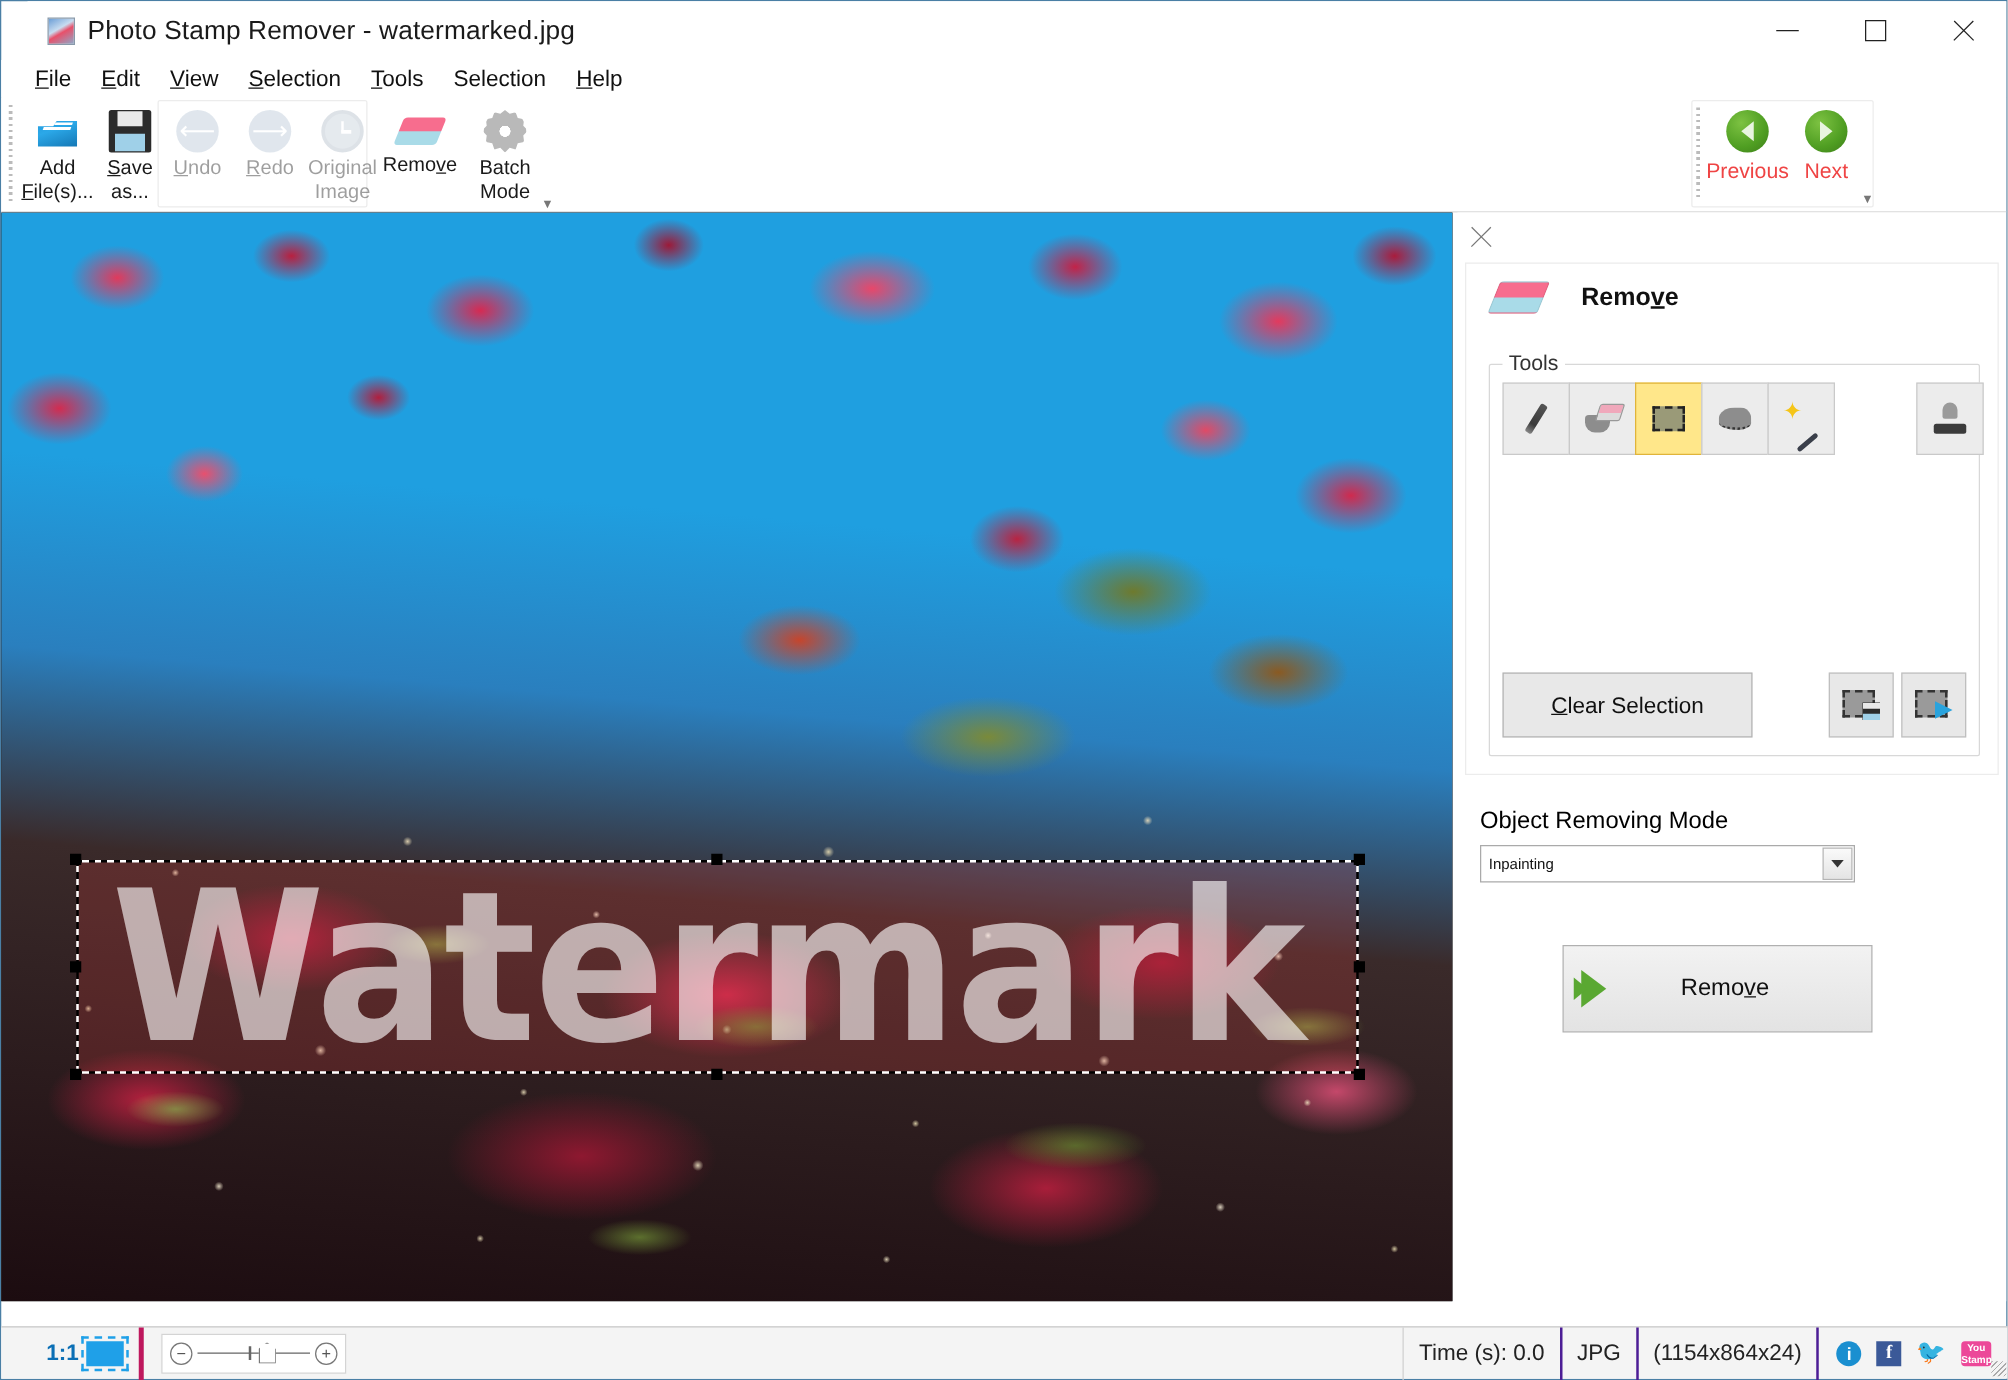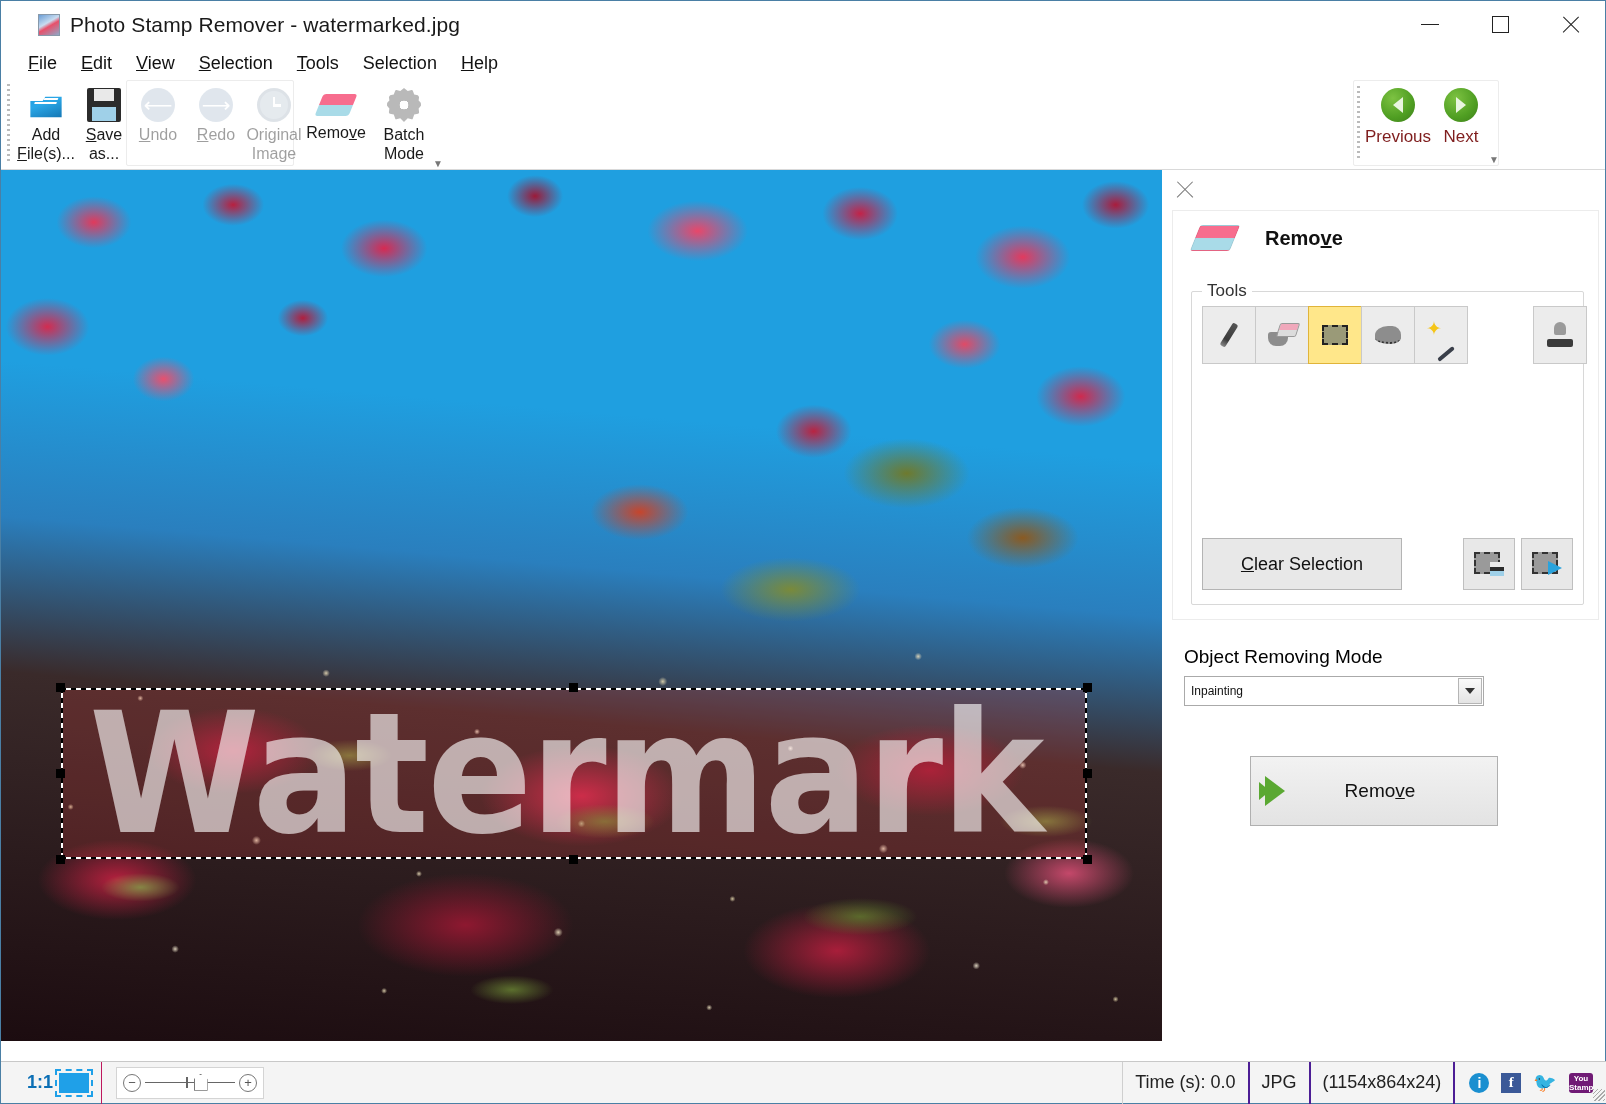--- a/index.html
+++ b/index.html
@@ -121,21 +121,21 @@
     border-radius: 50%;
     background: radial-gradient(circle at 35% 30%, #7dc242 0%, #4f9e22 60%, #3d7d1a 100%);
     display: flex; align-items: center; justify-content: center;
   }
   .ico-navcirc span {
     display:block; width: 0; height: 0;
     border-top: 8px solid transparent; border-bottom: 8px solid transparent;
   }
   .nav-prev span { border-right: 10px solid #e9f5e0; }
   .nav-next span { border-left: 10px solid #e9f5e0; }
-  .nav-label { font-size: 17px; color: #7f1d1d; margin-top: 2px; text-align:center; }
+  .nav-label { font-size: 17px; color: #ef4444; margin-top: 2px; text-align:center; }
   .rib-overflow {
     position: absolute; font-size: 10px; color: #777;
   }
 
   
   .canvas-wrap {
     position: absolute; left: 0; top: 169px; width: 1161px; height: 871px;
     overflow: hidden; background: #000;
   }
   .photo { position: absolute; inset: 0; }
@@ -434,21 +434,21 @@
     width: 20px; height: 20px; border-radius: 50%; background: #1a8fd0; color: #fff;
     font-size: 14px; font-weight: bold; display:flex; align-items:center; justify-content:center;
   }
   .ic-fb {
     width: 20px; height: 20px; background: #3b5998; color: #fff; font-weight: bold;
     font-size: 15px; display:flex; align-items:center; justify-content:center;
     font-family: "Liberation Serif", serif;
   }
   .ic-tw { color: #1da1f2; font-size: 19px; line-height: 1; }
   .ic-yt {
-    width: 24px; height: 20px; background: #701a75; border-radius: 3px; color:#fff;
+    width: 24px; height: 20px; background: #ec4899; border-radius: 3px; color:#fff;
     font-size: 8px; font-weight: bold; line-height: 9px; text-align: center; padding-top: 1px;
   }
   .sb-grip {
     position:absolute; right: 2px; bottom: 2px; width: 12px; height: 12px;
     background-image: repeating-linear-gradient(135deg,#aaa 0 1px,transparent 1px 3px);
   }
 </style>
 </head>
 <body>
 
@@ -629,21 +629,21 @@
         </div>
     </div>
 
     <div class="remove-btn">
       <div class="remove-ico"></div>
       <div class="remove-txt">Remo<u>v</u>e</div>
     </div>
   </div>
 
   <div class="statusbar">
-    <div class="sb-cell" style="border-right:1px solid #be185d;">
+    <div class="sb-cell" style="border-right:4px solid #be185d;margin-left:10px;">
       <span class="sb-ratio">1:1</span>
       <span class="sb-fit"></span>
     </div>
     <div class="sb-zoom">
       <div class="zcirc">−</div>
       <div class="ztrack">
         <div class="ztick"></div>
         <div class="zhandle"></div>
       </div>
       <div class="zcirc">+</div>

